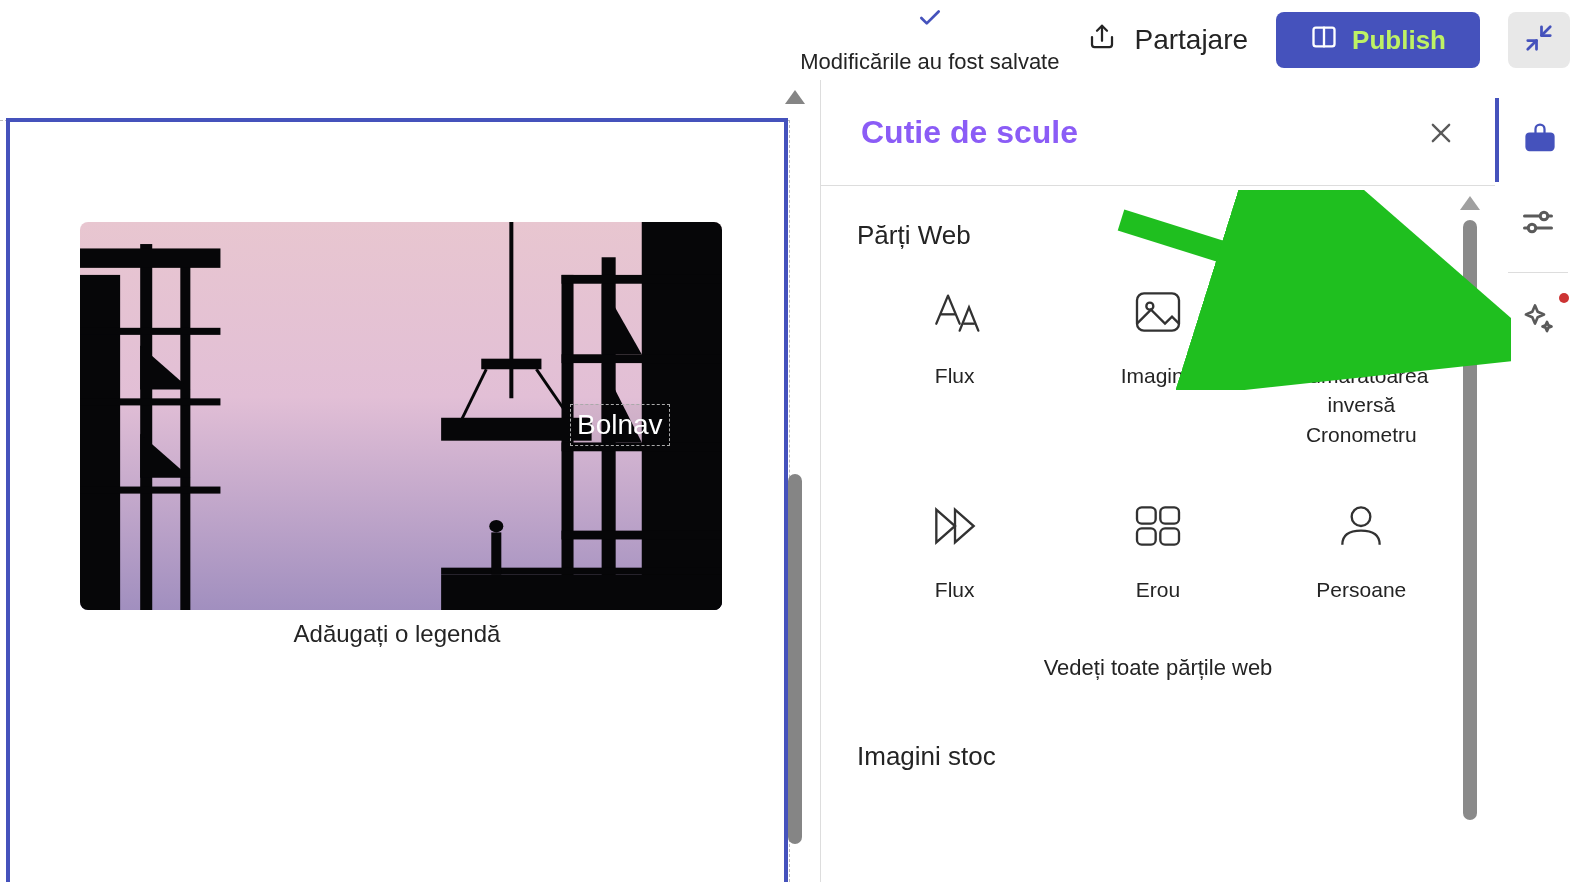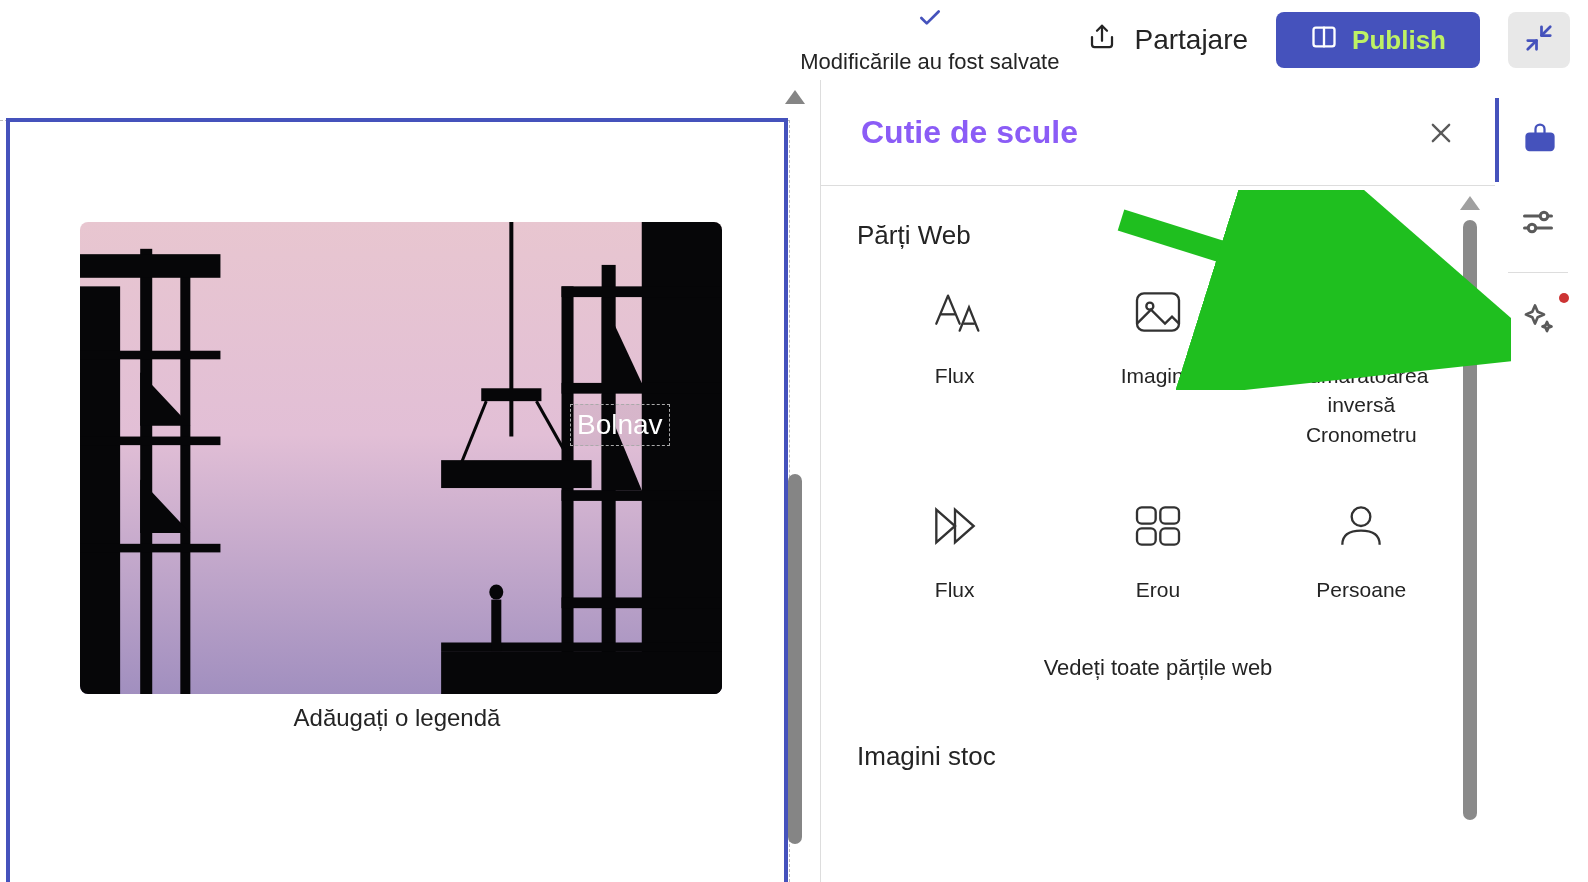--- a/index.html
+++ b/index.html
@@ -52,21 +52,21 @@
     position:absolute; left:0; top:40px;
     width:790px; height:calc(100% - 40px);
     border:1px dashed #bcbcbc; border-left:none; border-bottom:none;
   }
   .selection {
     position:absolute; left:6px; top:38px;
     width:782px; height:820px;
     border:4px solid #4552bc;
     padding: 100px 70px 0 70px;
   }
-  .image-wrap { width:642px; height:472px; border-radius:8px; overflow:hidden; position:relative; }
+  .image-wrap { width:642px; height:388px; border-radius:8px; overflow:hidden; position:relative; }
   .image-wrap svg { width:100%; height:100%; display:block; }
   .image-overlay {
     position:absolute; top:182px; left:490px;
     color:#fff; font-size:28px;
     border:1px dashed #aaa; padding:4px 6px;
     background:rgba(0,0,0,0.05);
   }
   .caption { text-align:center; font-size:24px; color:#242424; margin-top:10px; }
 
   

